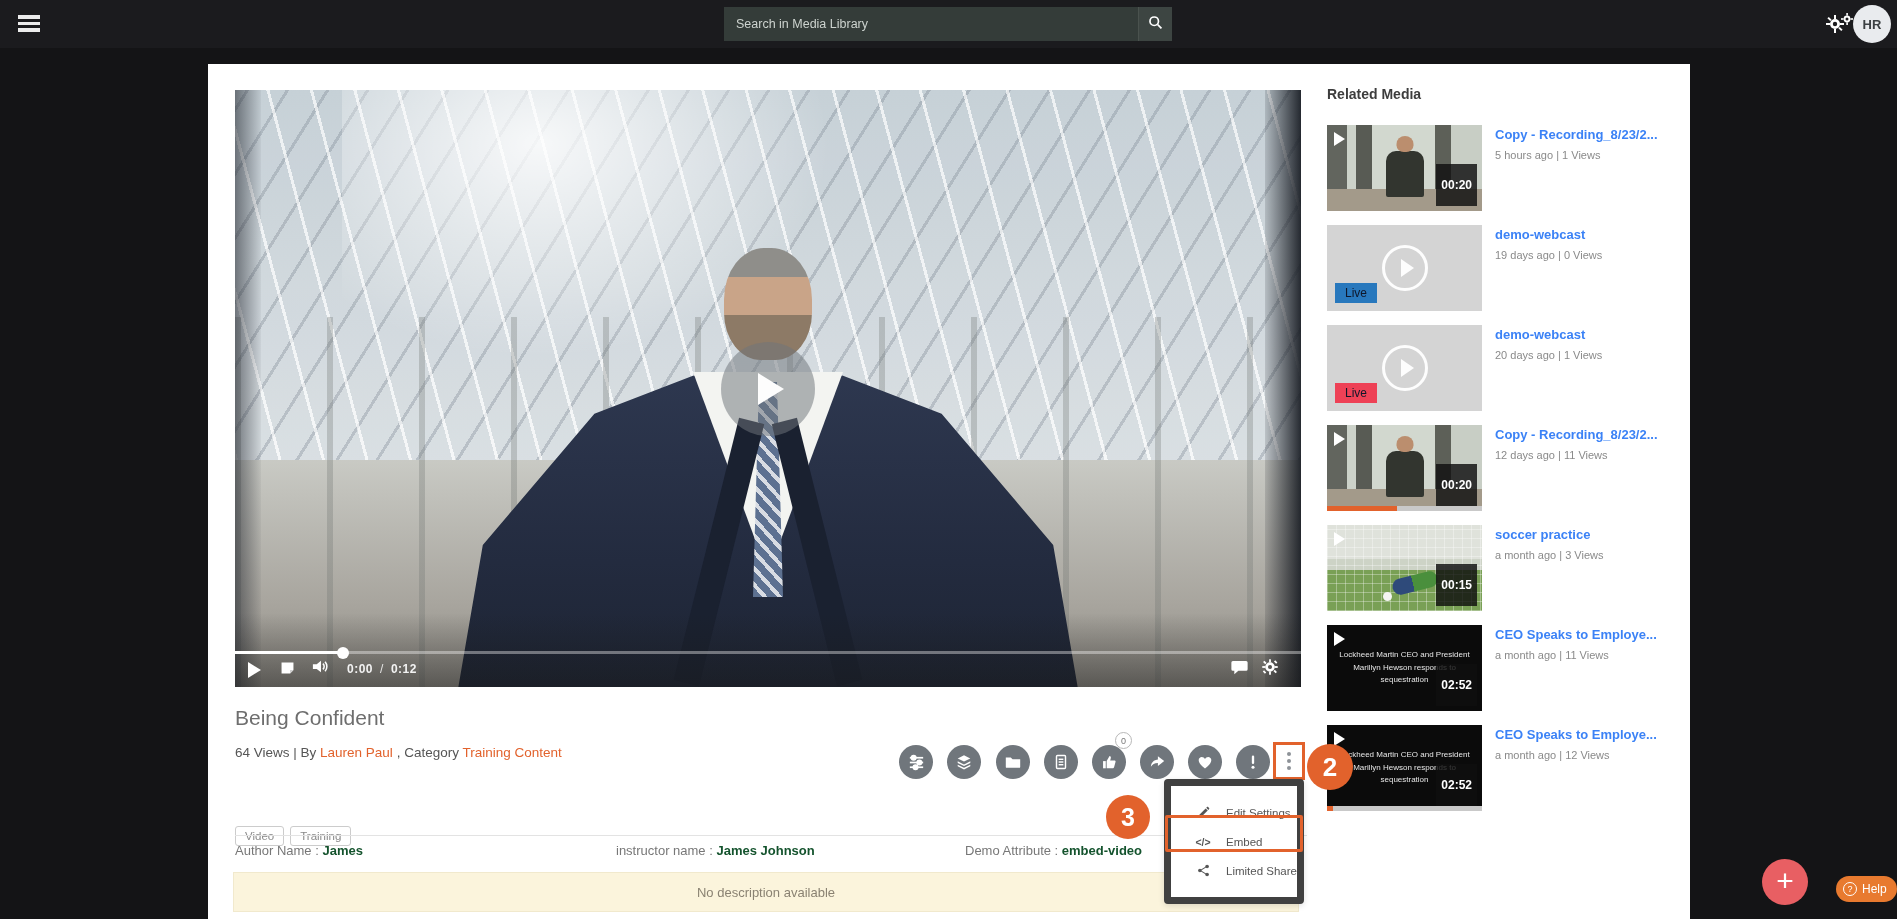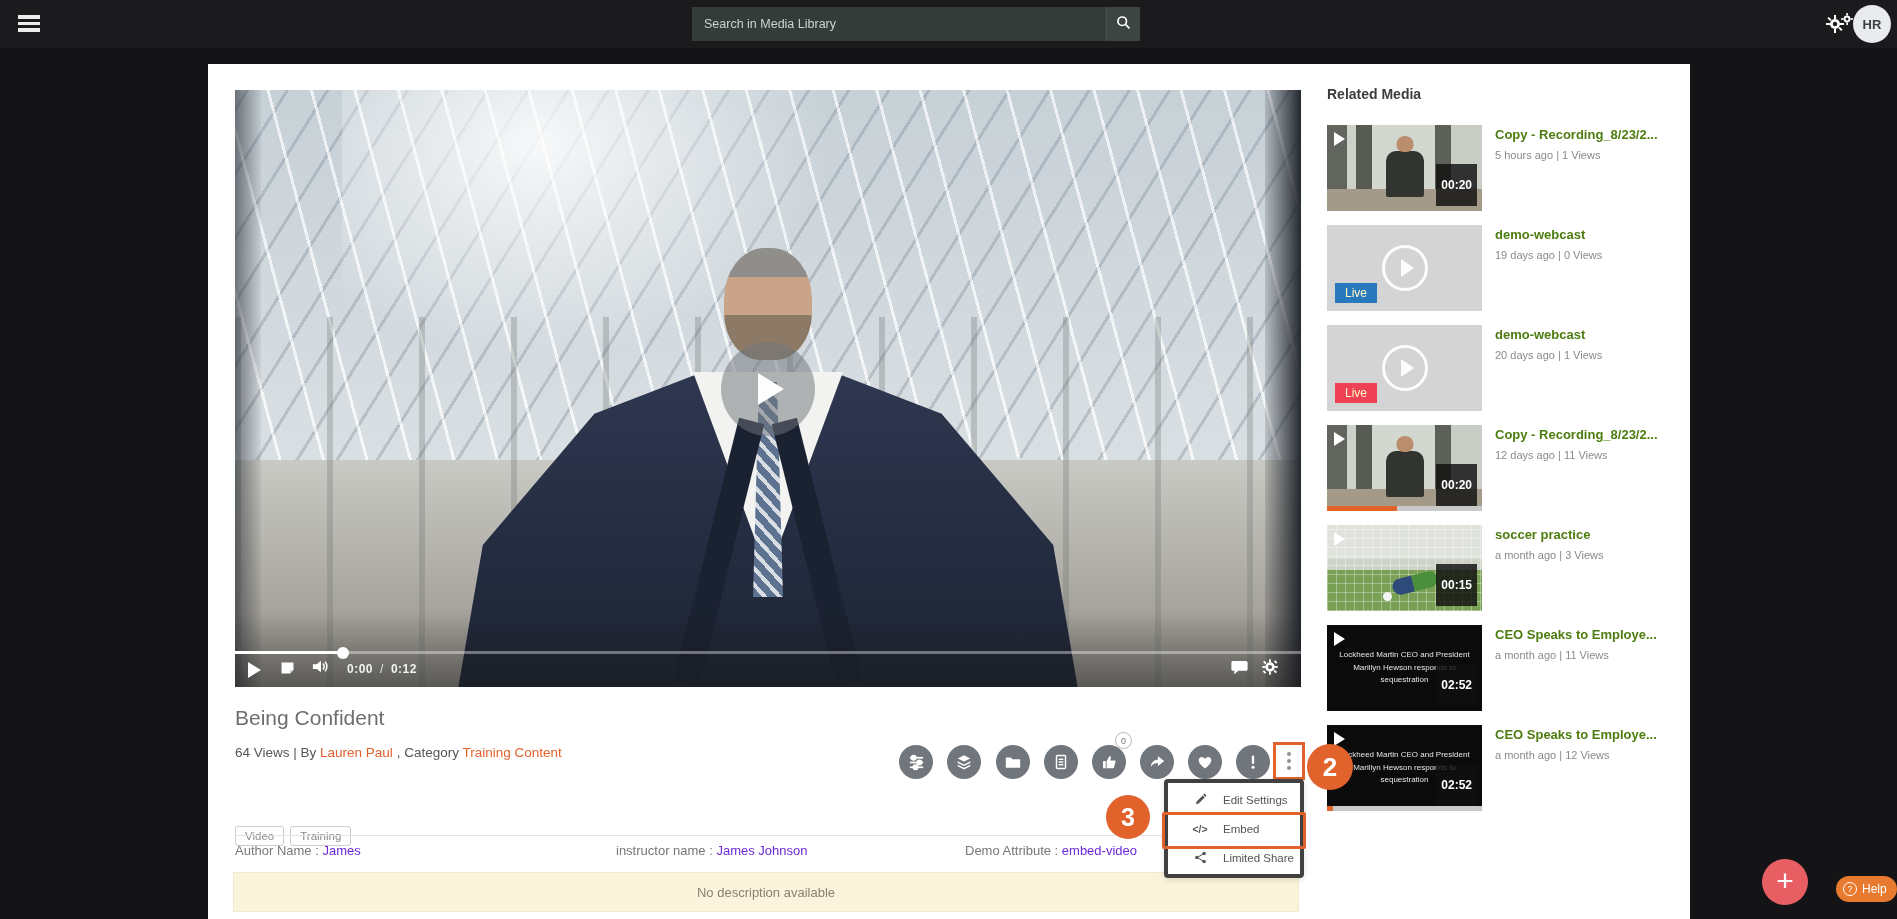--- a/index.html
+++ b/index.html
@@ -3,21 +3,21 @@
 <meta charset="utf-8">
 <style>
   * { margin:0; padding:0; box-sizing:border-box; }
   html,body { width:1897px; height:919px; overflow:hidden; }
   body { font-family:"Liberation Sans","DejaVu Sans",sans-serif; background:#141416; position:relative; }
 
   
   .topbar { position:absolute; left:0; top:0; width:1897px; height:48px; background:#1b1b1e; z-index:50; }
   .hamburger { position:absolute; left:18px; top:15px; width:24px; height:18px; cursor:pointer; }
   .hamburger span { display:block; width:22px; height:3.5px; background:#ececec; margin-bottom:3.2px; }
-  .search-wrap { position:absolute; left:692px; top:7px; height:20px; display:flex; }
+  .search-wrap { position:absolute; left:724px; top:7px; height:20px; display:flex; }
   .search-input { width:414px; height:34px; background:#343c39; border:none; outline:none; color:#e4e8e5; font-size:12.5px; padding:0 12px; font-family:inherit; }
   .search-input::placeholder { color:#cdd3cf; }
   .search-btn { width:34px; height:34px; background:#3d4542; border:none; border-left:1px solid #4a524e; cursor:pointer; display:flex; align-items:center; justify-content:center; }
   .cogs { position:absolute; left:1824px; top:12px; width:30px; height:24px; cursor:pointer; }
   .avatar { position:absolute; left:1853px; top:5px; width:38px; height:38px; border-radius:50%; background:#e9ebee; color:#3c4043; font-size:13px; font-weight:bold; display:flex; align-items:center; justify-content:center; cursor:pointer; }
 
   
   .card { position:absolute; left:208px; top:64px; width:1482px; height:855px; background:#ffffff; }
 
   
@@ -69,30 +69,30 @@
   .like-badge { position:absolute; left:907px; top:668px; width:17px; height:17px; border-radius:50%; background:#fff; border:1px solid #b8b8b8; color:#777; font-size:9px; display:flex; align-items:center; justify-content:center; z-index:3; }
   .kebab-box { position:absolute; left:1065px; top:678px; width:32px; height:38px; border:3px solid #e2622c; display:flex; align-items:center; justify-content:center; cursor:pointer; z-index:12; }
   .kebab-dots span { display:block; width:4px; height:4px; border-radius:50%; background:#8d9298; margin:3px auto; }
 
   
   .callout { position:absolute; border-radius:50%; background:#e2622c; color:#fff; font-weight:bold; display:flex; align-items:center; justify-content:center; z-index:40; }
   .callout-2 { left:1099px; top:680px; width:46px; height:46px; font-size:26px; }
   .callout-3 { left:898px; top:731px; width:44px; height:44px; font-size:25px; }
 
   
-  .menu { position:absolute; left:956px; top:715px; width:140px; background:#fff; border:4px solid #404040; border-radius:4px; box-shadow:0 2px 6px rgba(0,0,0,.12); z-index:20; padding:2px 0; }
+  .menu { position:absolute; left:956px; top:715px; width:140px; background:#fff; border:7px solid #404040; border-radius:4px; box-shadow:0 2px 6px rgba(0,0,0,.12); z-index:20; padding:12px 0; }
   .menu-item { position:relative; height:29px; display:flex; align-items:center; padding-left:24px; cursor:pointer; }
   .menu-item .mi-label { margin-left:15px; font-size:11.5px; color:#555; }
   .mi-ico { width:16px; display:flex; justify-content:center; color:#555; font-weight:bold; font-size:10.5px; }
   .embed-hl { position:absolute; left:-6px; right:-6px; top:29px; height:37px; border:3px solid #e2622c; border-radius:2px; z-index:21; pointer-events:none; }
 
   
   .det-line { position:absolute; left:27px; top:771px; width:1072px; border-top:1px solid #e3e3e3; }
   .det-field { position:absolute; top:779px; font-size:13px; color:#777; }
-  .det-field b { font-weight:normal; color:#6d28d9; cursor:pointer; }
+  .det-field b { font-weight:bold; color:#14532d; cursor:pointer; }
   .descr { position:absolute; left:25px; top:808px; width:1066px; height:40px; background:#fbf4dc; border:1px solid #f1e9cd; display:flex; align-items:center; justify-content:center; font-size:13px; color:#8a8272; }
 
   
   .related { position:absolute; left:1119px; top:22px; width:363px; }
   .rel-head { font-size:14px; font-weight:bold; color:#3d3d3d; margin-bottom:23px; }
   .rel-list { display:flex; flex-direction:column; gap:14px; }
   .rel-item { position:relative; display:flex; gap:13px; height:86px; cursor:pointer; }
   .th { position:relative; flex:none; width:155px; height:86px; background:#d4d4d4; overflow:hidden; }
   .th-office { background:
       linear-gradient(0deg,#a39a8a 0 26%, rgba(0,0,0,0) 26%),
@@ -107,27 +107,27 @@
   .th-soccer { background:
       repeating-linear-gradient(90deg, rgba(255,255,255,.33) 0 1px, rgba(0,0,0,0) 1px 9px),
       repeating-linear-gradient(0deg, rgba(255,255,255,.33) 0 1px, rgba(0,0,0,0) 1px 9px),
       linear-gradient(180deg,#dfe2db 0 40%,#cdd3c6 40% 52%,#79a055 52% 100%); }
   .th-soccer::after { content:""; position:absolute; left:42%; top:58%; width:46px; height:16px; border-radius:8px; transform:rotate(-14deg); background:linear-gradient(90deg,#2e4a7a 0 45%,#4a8f3c 45%); }
   .th-soccer::before { content:""; position:absolute; left:36%; top:78%; width:9px; height:9px; border-radius:50%; background:#f4f4f2; z-index:1; }
   .th-dark { background:#0b0b0b; display:flex; align-items:center; justify-content:center; padding:0 12px; }
   .th-cap { color:#e6e6e6; font-size:8px; line-height:1.55; text-align:center; }
   .play-tri { position:absolute; left:7px; top:7px; width:0; height:0; border-left:11px solid #fff; border-top:7px solid transparent; border-bottom:7px solid transparent; z-index:3; }
   .dur { position:absolute; right:5px; bottom:5px; background:rgba(15,15,15,.82); color:#fff; font-size:12px; font-weight:bold; padding:14px 5px; z-index:3; }
-  .live-badge { position:absolute; left:8px; bottom:8px; color:#fef9c3; font-size:12px; padding:3px 10px; z-index:3; }
+  .live-badge { position:absolute; left:8px; bottom:8px; color:#0f172a; font-size:12px; padding:3px 10px; z-index:3; }
   .live-blue { background:#2878bd; }
   .live-red  { background:#ee4156; }
   .rel-prog { position:absolute; left:0; bottom:0; height:5px; width:100%; background:#c9c9c9; z-index:3; }
   .rel-prog > div { height:100%; background:#e2622c; }
   .rel-info { padding-top:2px; width:192px; }
-  .rel-title { font-size:13px; font-weight:bold; color:#4d7c0f; white-space:nowrap; overflow:hidden; }
+  .rel-title { font-size:13px; font-weight:bold; color:#3b82f6; white-space:nowrap; overflow:hidden; }
   .rel-meta { font-size:11px; color:#8a8a8a; margin-top:7px; }
 
   
   .fab { position:absolute; left:1762px; top:859px; width:46px; height:46px; border-radius:50%; background:#e85f63; color:#fff; font-size:30px; display:flex; align-items:center; justify-content:center; cursor:pointer; z-index:60; padding-bottom:3px; }
   .help-btn { position:absolute; left:1836px; top:876px; height:26px; border-radius:13px; background:#e87a2f; color:#fff; font-size:12px; display:flex; align-items:center; padding:0 10px 0 7px; cursor:pointer; z-index:60; }
   .help-q { width:14px; height:14px; border:1.3px solid #fff; border-radius:50%; font-size:9px; display:flex; align-items:center; justify-content:center; margin-right:5px; }
 </style>
 </head>
 <body>
 

